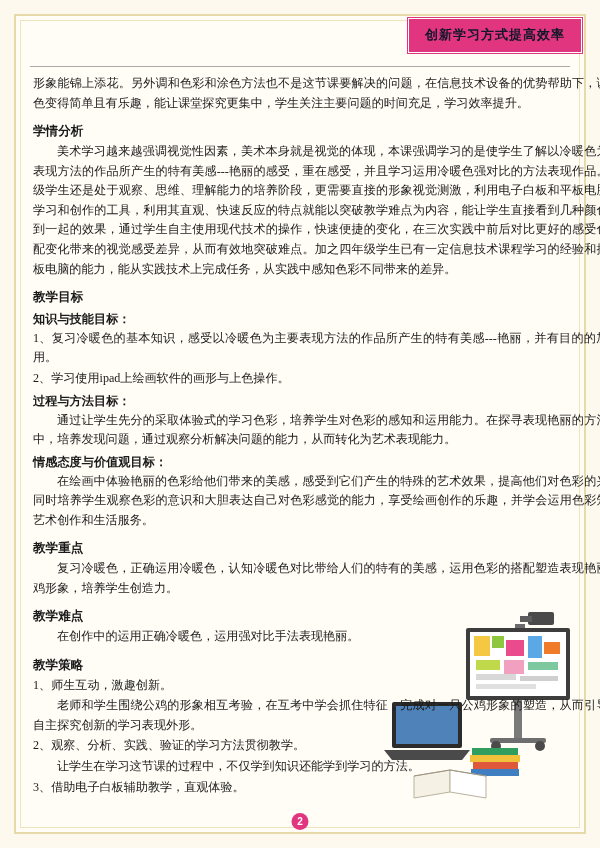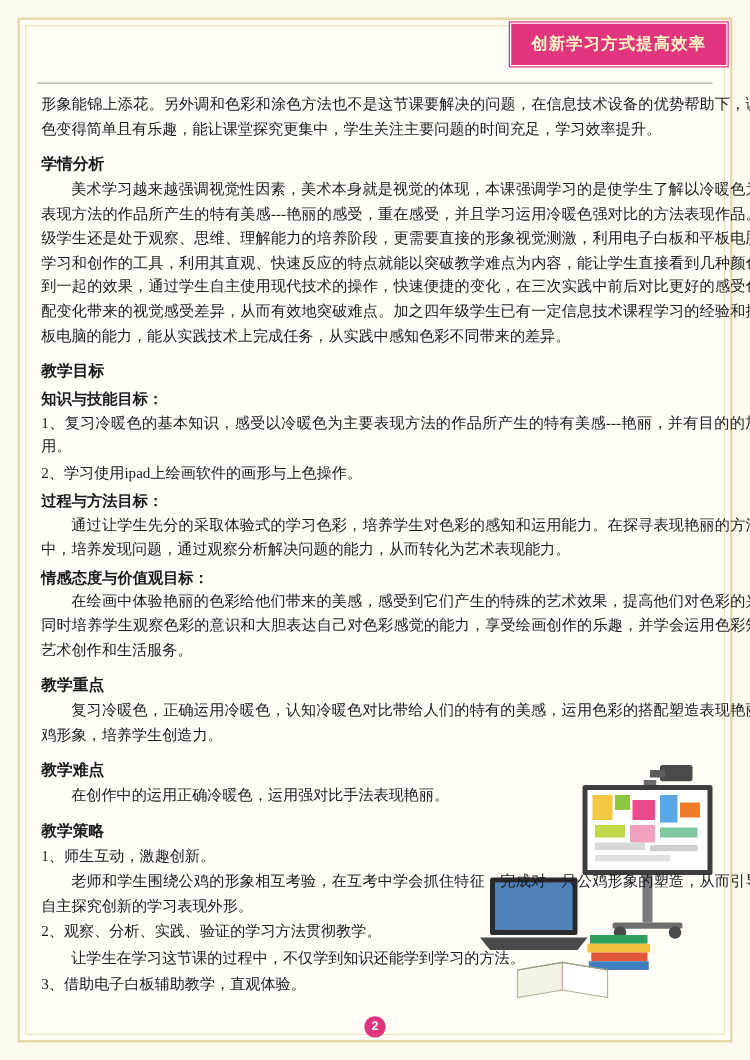--- a/index.html
+++ b/index.html
@@ -34,21 +34,21 @@
     border: 1px solid #efe3c0;
     pointer-events: none;
   }
 
   
   .header-banner {
     position: absolute;
     right: 18px;
     top: 18px;
     background: #e2357f;
-    color: #fef9c3;
+    color: #0f172a;
     font-family: "Liberation Sans", sans-serif;
     font-weight: bold;
     font-size: 13px;
     letter-spacing: 1px;
     padding: 7px 16px 8px 16px;
     border: 1px solid #ffffff;
     box-shadow: 0 0 0 1px #e2357f;
     white-space: nowrap;
   }
 

